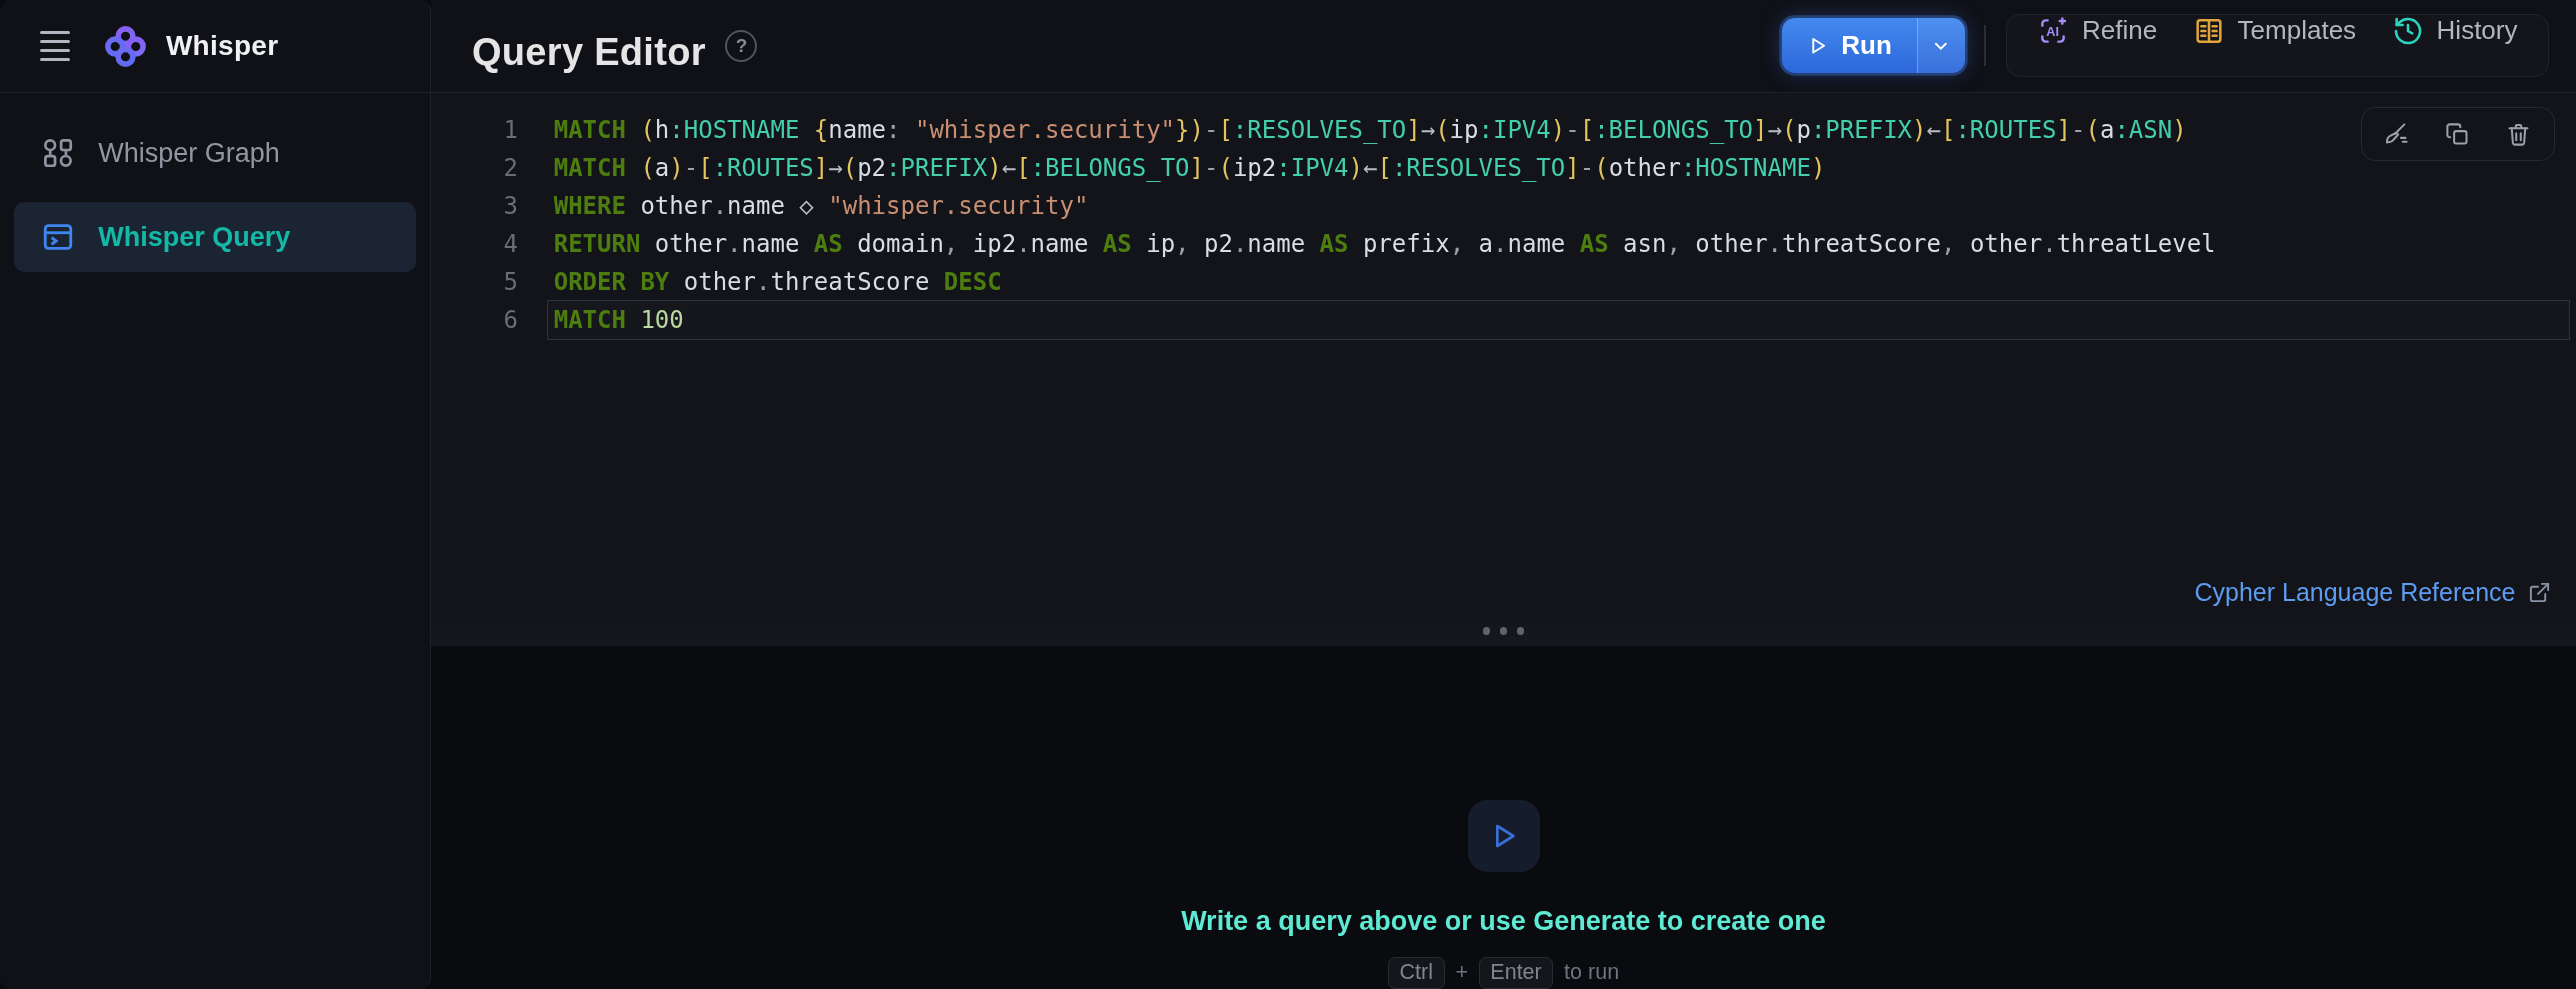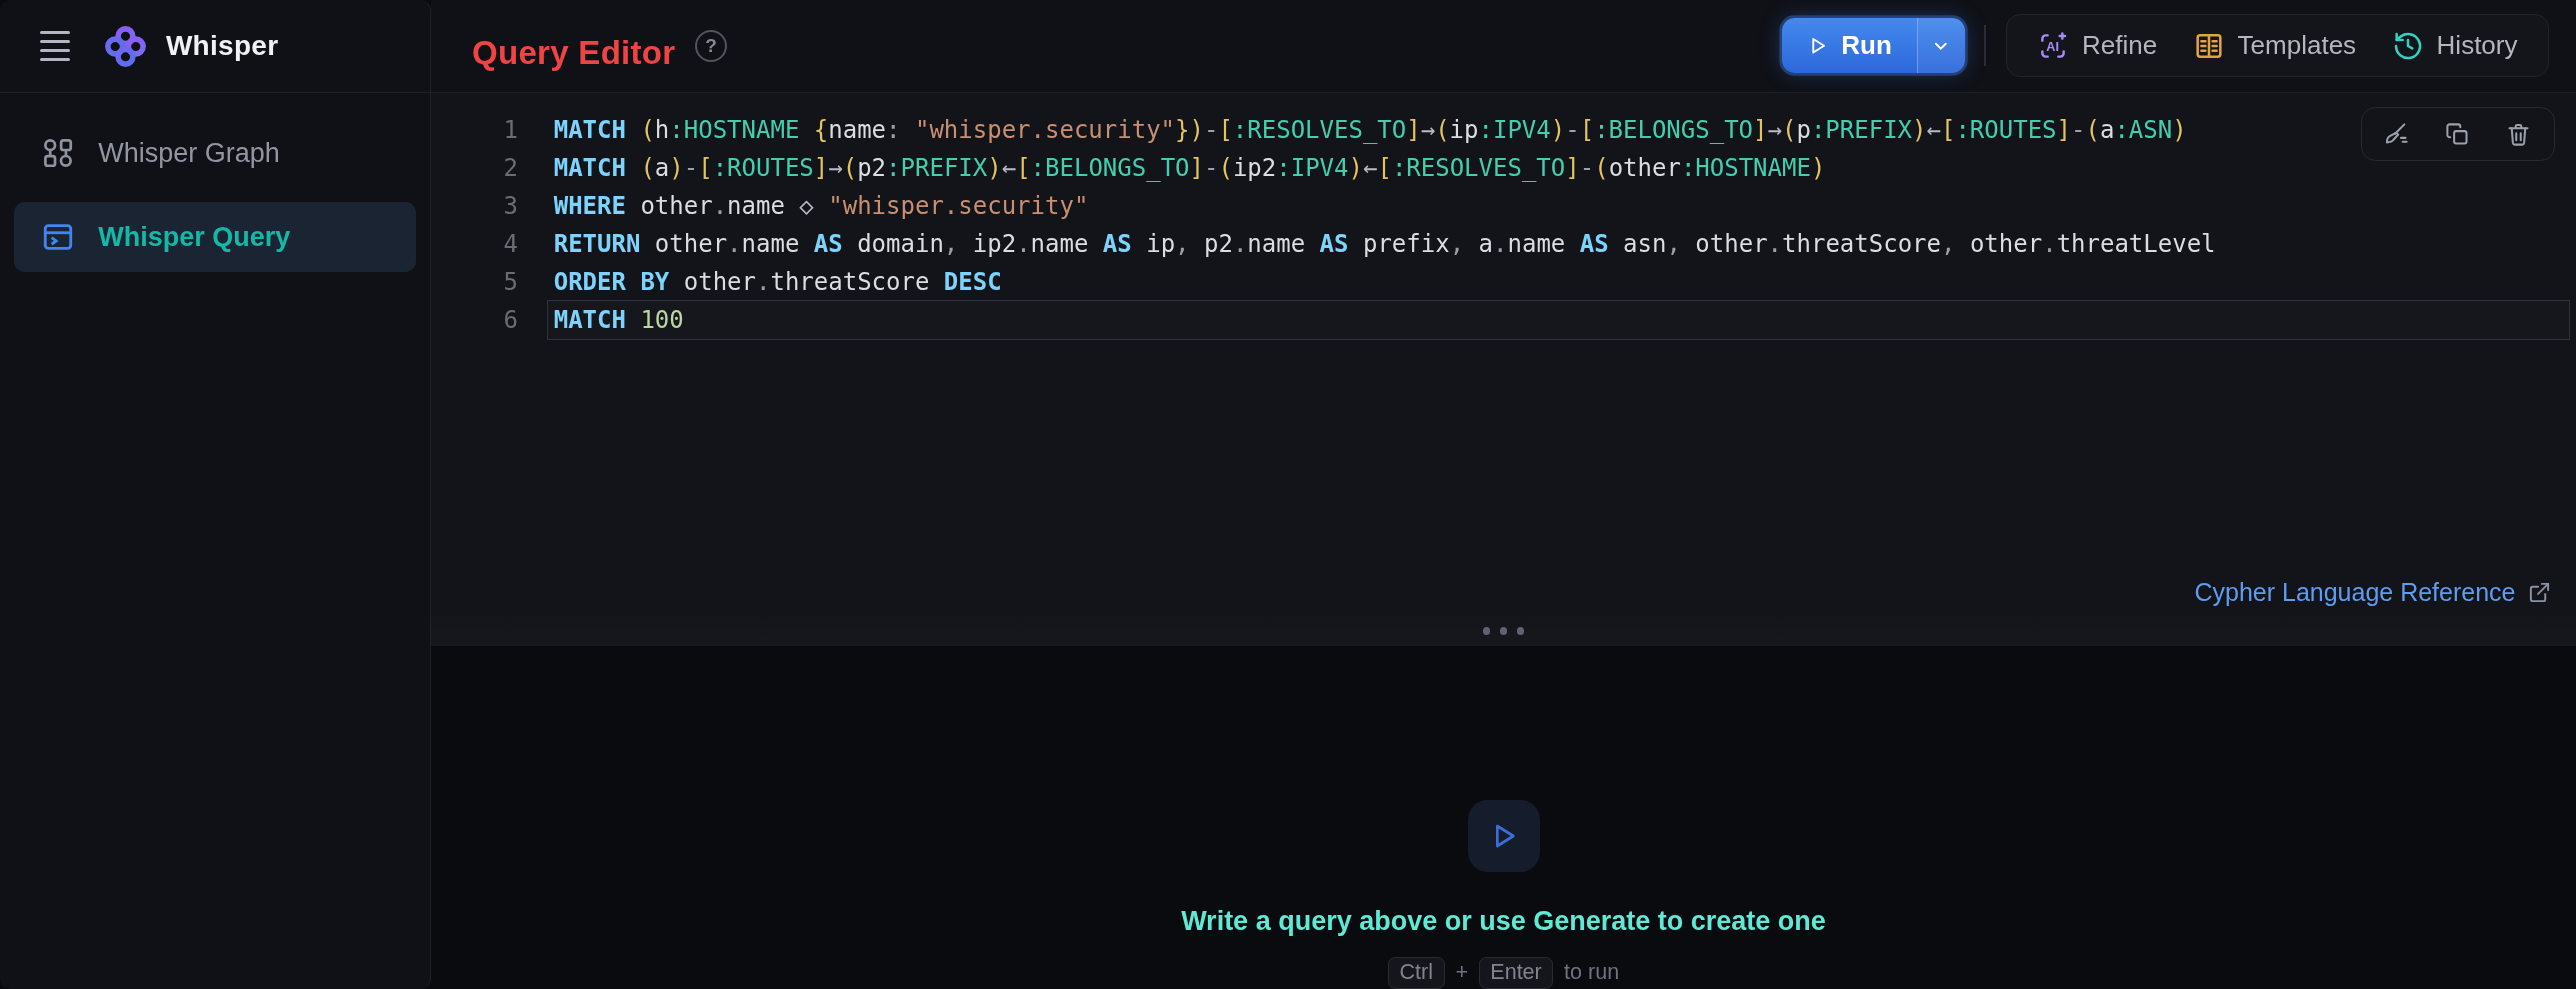--- a/index.html
+++ b/index.html
@@ -22,54 +22,54 @@
   .nav-item { display:flex; align-items:center; gap:23px; height:70px; padding:0 27px;
               border-radius:10.7px; cursor:pointer; }
   .nav-item .label { font-size:27px; color:#9296a1; }
   .nav-item.selected { background:#1b2433; }
   .nav-item.selected .label { color:#14b8a6; font-weight:600; }
 
   
   .main { flex:1; display:flex; flex-direction:column; min-width:0; }
   .topbar { height:93px; background:#101117; border-bottom:1.8px solid #1f212a;
             display:flex; align-items:center; padding:0 27px 0 41px; }
-  .page-title { font-size:33px; font-weight:700; color:#ef4444; letter-spacing:0.3px;margin-top:14px; }
+  .page-title { font-size:38px; font-weight:700; color:#e5e5e5; letter-spacing:0.3px;margin-top:14px; }
   .help-icon { width:32px; height:32px; border:2.2px solid #50545e; border-radius:50%;
                color:#858997; font-size:19px; font-weight:700; display:flex;
                align-items:center; justify-content:center; margin-left:19.7px; }
   .title-wrap { display:flex; align-items:center; flex:1; }
 
   .header-right { display:flex; align-items:center; }
   .run-btn { display:flex; height:55px; border:none; border-radius:12.5px; overflow:hidden;
              cursor:pointer; background:linear-gradient(#4389ee,#2d68da);
              box-shadow:0 0 0 2.7px rgba(70,130,240,.35), 0 0 21.5px rgba(55,115,230,.35); }
   .run-main { display:flex; align-items:center; gap:12.5px; padding:0 25px; background:transparent;
               border:none; cursor:pointer; }
   .run-label { color:#fff; font-size:26px; font-weight:700; }
   .run-caret { width:48px; display:flex; align-items:center; justify-content:center;
                border:none; background:rgba(255,255,255,.06);
                border-left:1.8px solid rgba(175,205,250,.45); cursor:pointer; }
   .hdr-divider { width:1.8px; height:41px; background:#2b2d36; margin:0 19.7px; }
 
   .action-group { display:flex; align-items:center; height:63px; background:#14151b;
                   border:1.8px solid #22242c; border-radius:14.3px; padding:0 12.5px; }
-  .action-btn { display:flex; align-items:center; gap:12.5px; background:none; border:none;
+  .action-btn { display:flex; gap:12.5px; background:none; border:none;
                 padding:0 18px; height:100%; cursor:pointer; }
   .action-btn .label { font-size:26px; color:#b4b6c0; }
 
   
   .editor-pane { height:553px; background:#131419; position:relative; }
   .code-lines { padding-top:18px; font-family:"DejaVu Sans Mono", monospace;
                 font-size:24px; line-height:38px; }
   .code-line { display:flex; height:38px; white-space:pre; }
   .ln { width:103px; text-align:right; padding-right:16px; color:#686c75; flex-shrink:0; }
   .code-text { flex:1; margin-left:14.3px; margin-right:7.2px; padding-left:5.4px; }
   .code-line.active .code-text { outline:1.8px solid #2f323c; outline-offset:-0.9px;
                                  background:rgba(255,255,255,.015); }
-  .tok-k { color:#7dd3fc; font-weight:700; }
+  .tok-k { color:#4d7c0f; font-weight:700; }
   .tok-y { color:#e3c45f; }
   .tok-t { color:#43cfad; }
   .tok-w { color:#dadde2; }
   .tok-g { color:#9aa0ac; }
   .tok-s { color:#c98f73; }
   .tok-n { color:#bad7a1;text-align:center; }
   .tok-a { color:#b6bbc6; }
 
   .editor-actions { position:absolute; top:14.3px; right:21.5px; display:flex; gap:34px;
                     align-items:center; border:1.8px solid #282a32; border-radius:14.3px;

